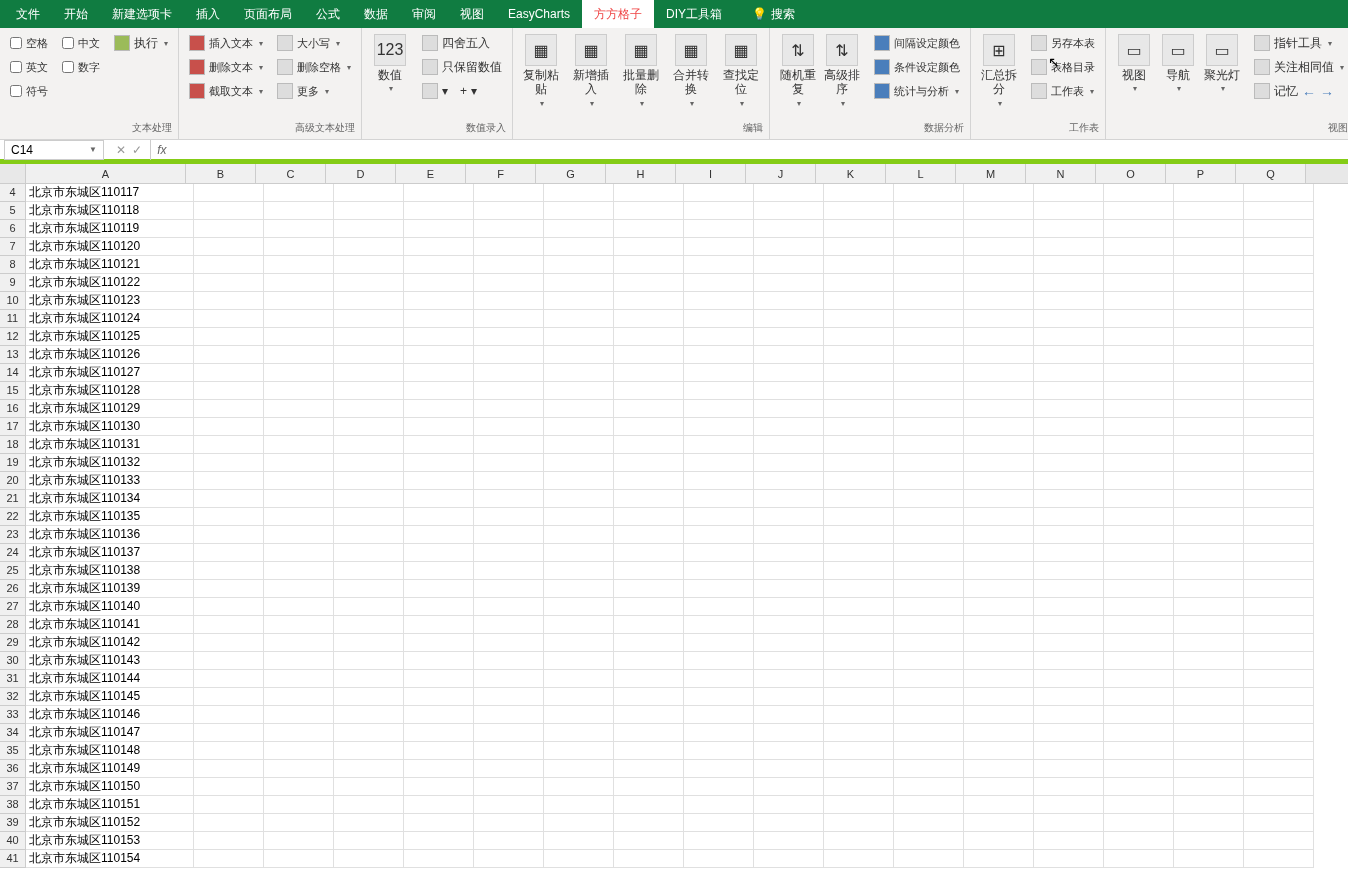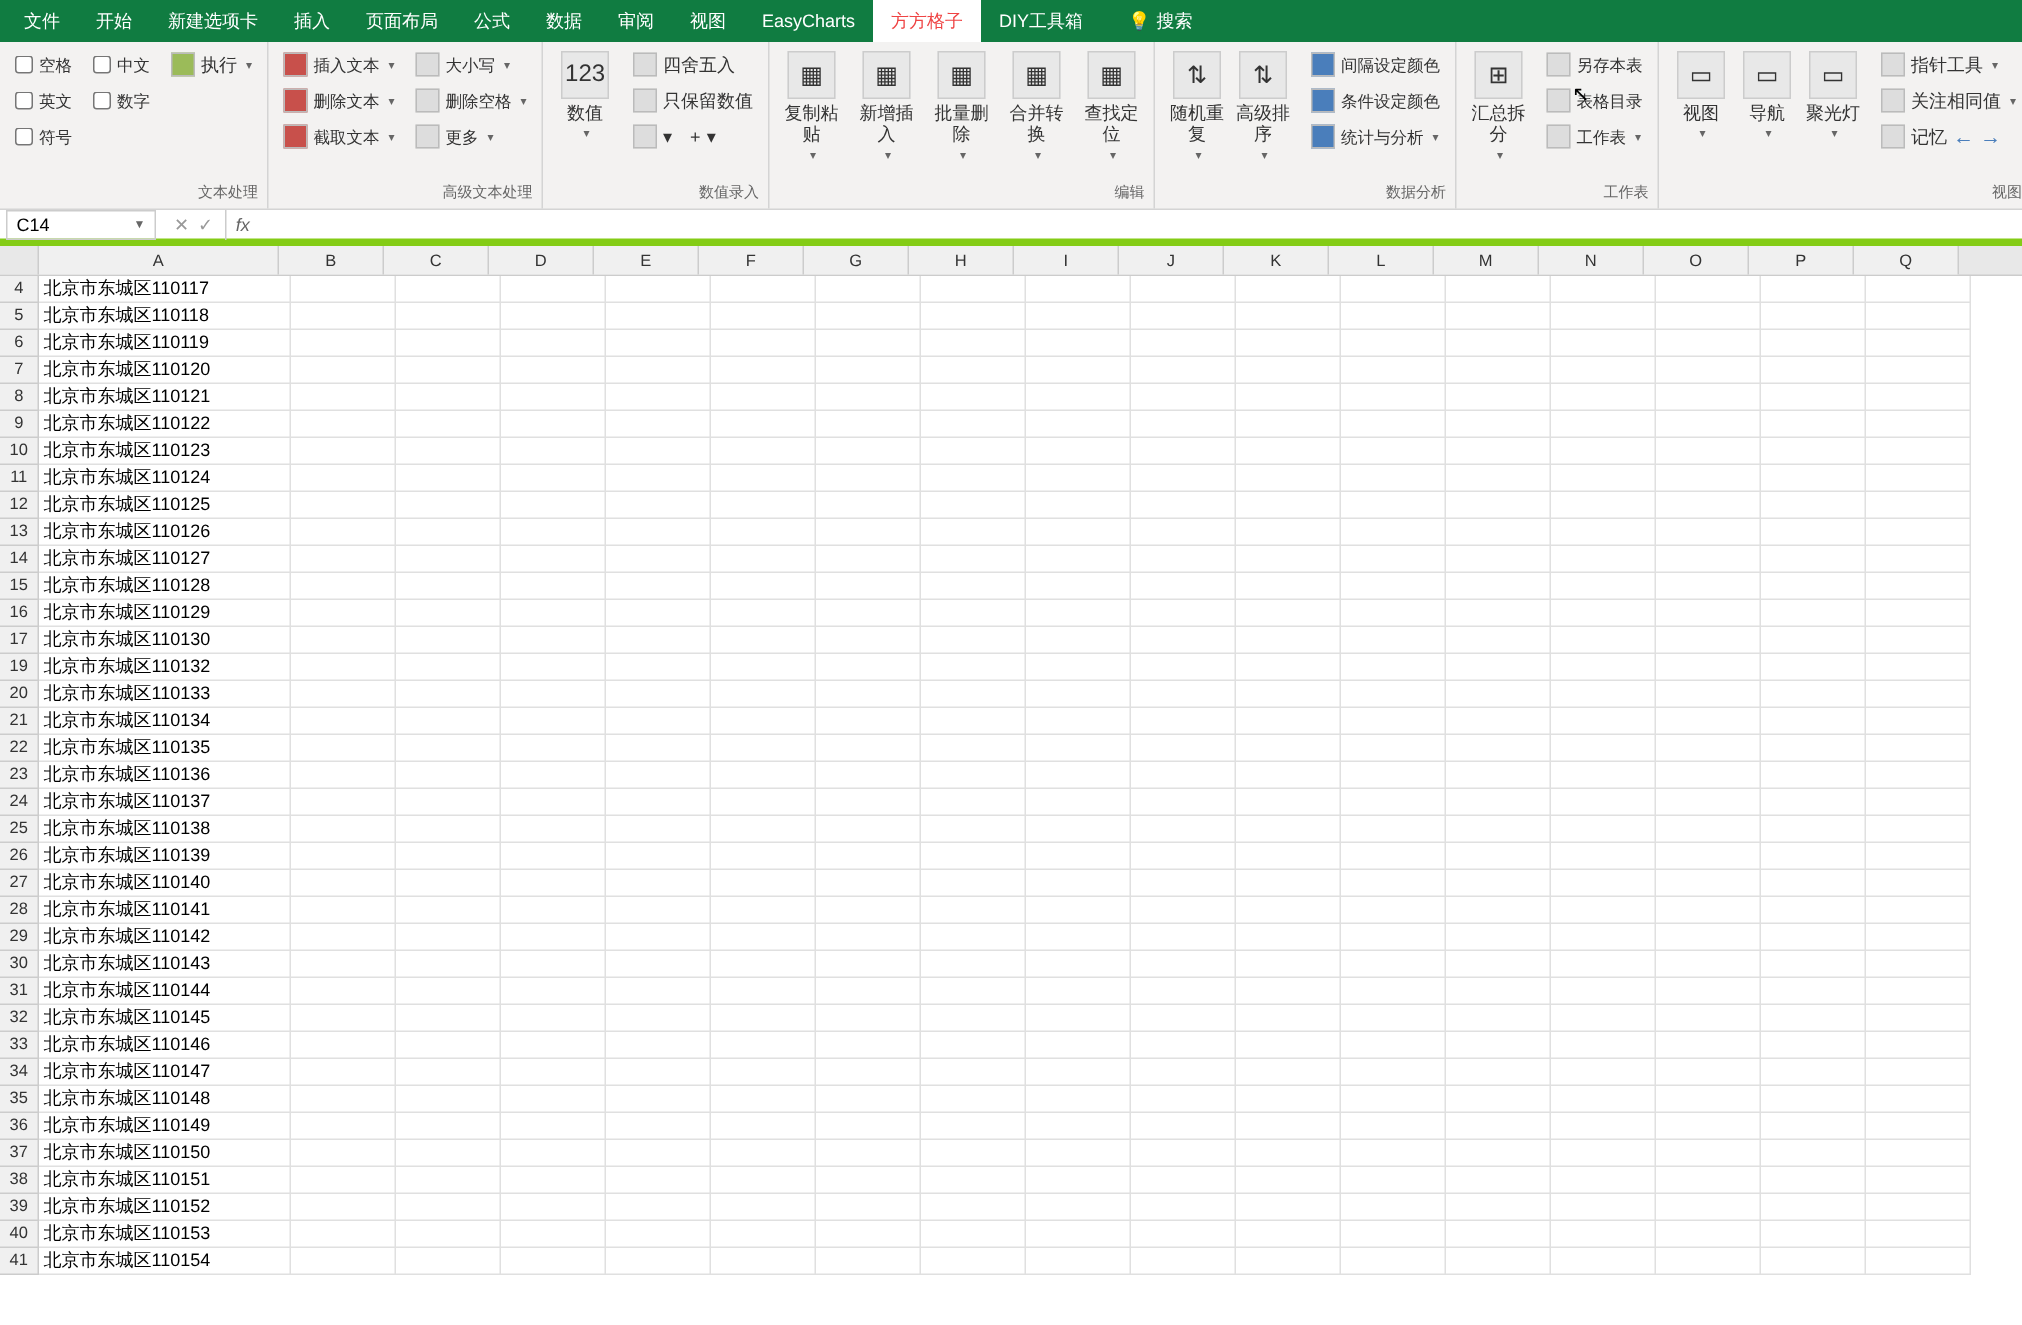--- a/index.html
+++ b/index.html
@@ -544,20 +544,40 @@
         <div class="cell std"></div>
         <div class="cell std"></div>
         <div class="cell std"></div>
         <div class="cell std"></div>
         <div class="cell std"></div>
         <div class="cell std"></div>
         <div class="cell std"></div>
         <div class="cell std"></div>
       </div>
       <div class="row">
+        <div class="rowh">18</div>
+        <div class="cell a">北京市东城区110131</div>
+        <div class="cell std"></div>
+        <div class="cell std"></div>
+        <div class="cell std"></div>
+        <div class="cell std"></div>
+        <div class="cell std"></div>
+        <div class="cell std"></div>
+        <div class="cell std"></div>
+        <div class="cell std"></div>
+        <div class="cell std"></div>
+        <div class="cell std"></div>
+        <div class="cell std"></div>
+        <div class="cell std"></div>
+        <div class="cell std"></div>
+        <div class="cell std"></div>
+        <div class="cell std"></div>
+        <div class="cell std"></div>
+      </div>
+      <div class="row">
         <div class="rowh">19</div>
         <div class="cell a">北京市东城区110132</div>
         <div class="cell std"></div>
         <div class="cell std"></div>
         <div class="cell std"></div>
         <div class="cell std"></div>
         <div class="cell std"></div>
         <div class="cell std"></div>
         <div class="cell std"></div>
         <div class="cell std"></div>

